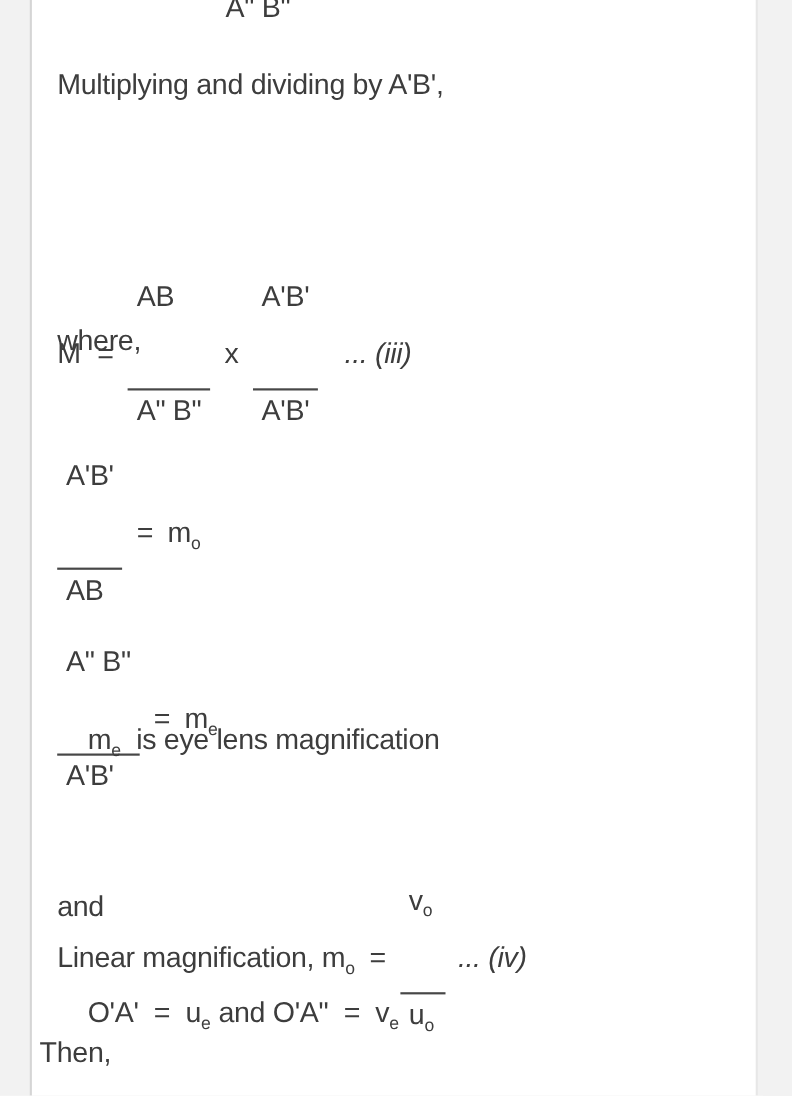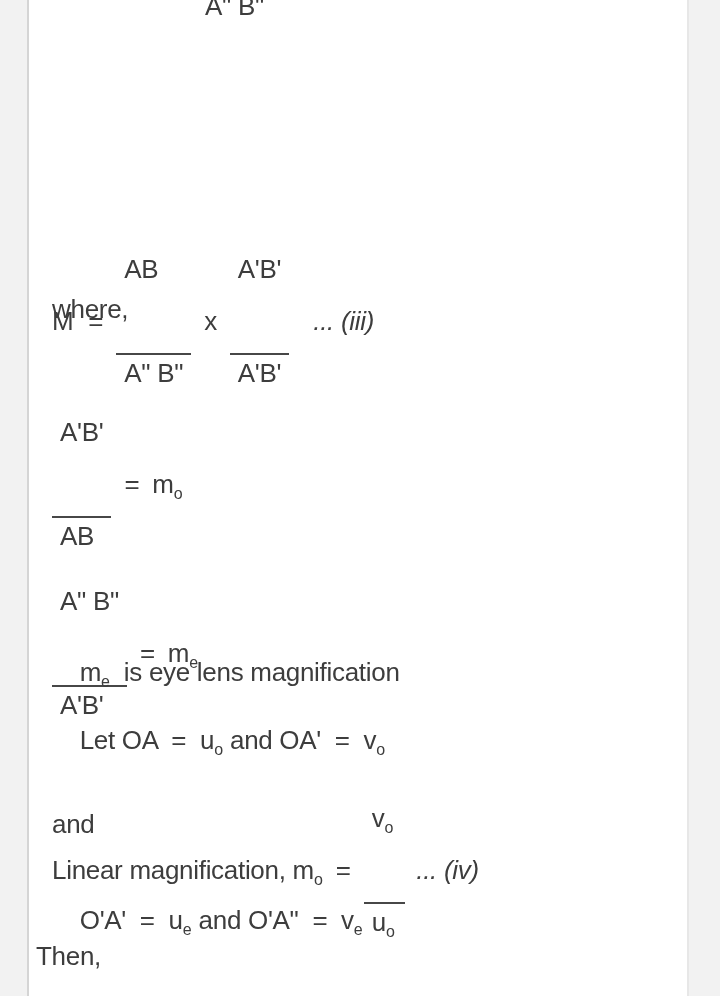--- a/index.html
+++ b/index.html
@@ -59,20 +59,21 @@
   }
 </style>
 </head>
 <body>
 
 <div id="page">
   <div class="paper"></div>
 
   <div class="t" style="left:205px;top:-10px">A" B"</div>
 
+  <div class="t" style="left:52px;top:60px">Multiplying and dividing by A'B',</div>
 
 
   <div class="t eq" style="left:52px;top:190px">
     <span class="lhs">M</span>
     <span class="op">=</span>
     <span class="frac">
       <span class="num">AB</span>
       <span class="den">A" B"</span>
     </span>
     <span class="op">x</span>
@@ -101,23 +102,20 @@
       <span class="den">A'B'</span>
     </span>
     <span class="op">=</span>
     <span><span>m</span><span class="sb">e</span></span>
   </div>
 
   <div class="t" style="left:52px;top:623px">
     <span>m</span><span class="sb">e</span><span>  is eye lens magnification</span>
   </div>
 
-  <div class="t" style="left:52px;top:691px">
-    <span>Let OA  =  u</span><span class="sb">o</span><span> and OA'  =  v</span><span class="sb">o</span>
-  </div>
 
   <div class="t eq" style="left:52px;top:739px">
     <span><span>Linear magnification, m</span><span class="sb">o</span></span>
     <span class="op">=</span>
     <span class="frac">
       <span class="num"><span>v</span><span class="sb">o</span></span>
       <span class="den"><span>u</span><span class="sb">o</span></span>
     </span>
     <span class="ref ref-near">... (iv)</span>
   </div>

